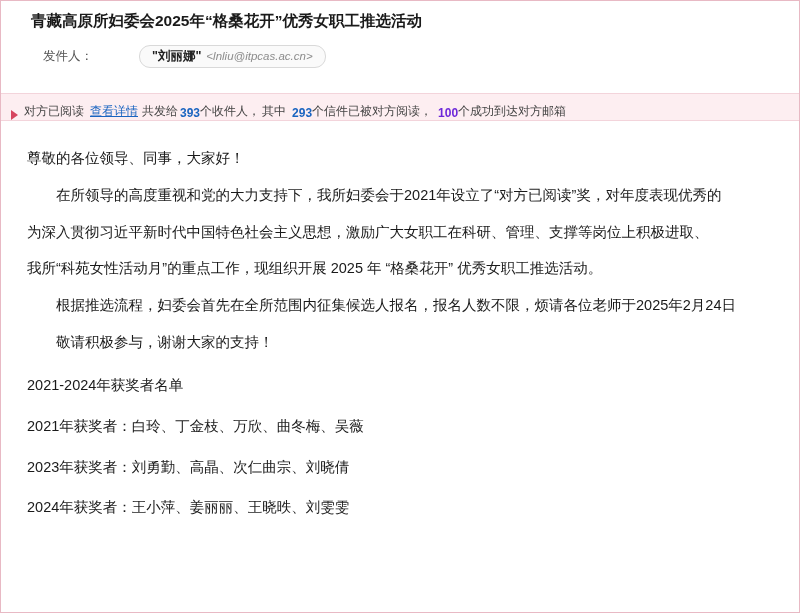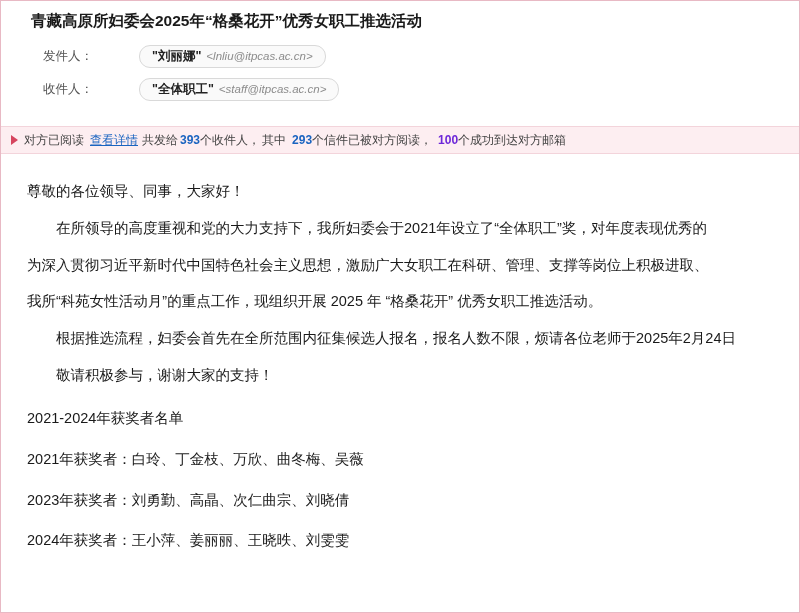--- a/index.html
+++ b/index.html
@@ -73,21 +73,21 @@
   }
   
   .status-bar {
     position: relative;
     margin-top: 14px;
     height: 26px;
     background: #fdeef1;
     border-top: 1px solid #f3d4db;
     border-bottom: 1px solid #f3d4db;
     display: flex;
-    align-items: center;
+    align-items: flex-end;
     padding-left: 10px;
     font-size: 12px;
     color: #444444;
   }
   .tri-icon {
     width: 0;
     height: 0;
     border-top: 5px solid transparent;
     border-bottom: 5px solid transparent;
     border-left: 7px solid #d6455f;
@@ -137,47 +137,40 @@
     <div class="subject-line">青藏高原所妇委会2025年“格桑花开”优秀女职工推选活动</div>
 
     <div class="addr-row">
       <div class="addr-label">发件人：</div>
       <div class="addr-chip">
         <span class="chip-name">"刘丽娜"</span>
         <span class="chip-mail">&lt;lnliu@itpcas.ac.cn&gt;</span>
       </div>
     </div>
 
-    <div class="addr-row">
-      <div class="addr-label">收件人：</div>
-      <div class="addr-chip">
-        <span class="chip-name">"全体职工"</span>
-        <span class="chip-mail">&lt;staff@itpcas.ac.cn&gt;</span>
-      </div>
-    </div>
 
   </div>
 
   <div class="status-bar">
     <span class="tri-icon"></span>
     <span class="seg">对方已阅读</span>
     <span class="status-link">查看详情</span>
     <span class="seg">共发给</span>
     <span class="num">393</span>
     <span class="seg">个收件人，</span>
     <span class="seg">其中</span>
     <span class="num" style="margin-left:4px">293</span>
     <span class="seg">个信件已被对方阅读，</span>
     <span class="num-pink" style="margin-left:4px">100</span>
     <span class="seg">个成功到达对方邮箱</span>
   </div>
 
   <div class="mail-body">
     <div class="p">尊敬的各位领导、同事，大家好！</div>
-    <div class="p p-indent">在所领导的高度重视和党的大力支持下，我所妇委会于2021年设立了“全体职工”奖，对年度表现优秀的</div>
+    <div class="p p-indent">在所领导的高度重视和党的大力支持下，我所妇委会于2021年设立了“对方已阅读”奖，对年度表现优秀的</div>
     <div class="p">为深入贯彻习近平新时代中国特色社会主义思想，激励广大女职工在科研、管理、支撑等岗位上积极进取、</div>
     <div class="p">我所“科苑女性活动月”的重点工作，现组织开展 2025 年 “格桑花开” 优秀女职工推选活动。</div>
     <div class="p p-indent">根据推选流程，妇委会首先在全所范围内征集候选人报名，报名人数不限，烦请各位老师于2025年2月24日</div>
     <div class="p p-indent" style="margin-bottom:16px">敬请积极参与，谢谢大家的支持！</div>
 
     <div class="p p-list">2021-2024年获奖者名单</div>
     <div class="p p-list">2021年获奖者：白玲、丁金枝、万欣、曲冬梅、吴薇</div>
     <div class="p p-list">2023年获奖者：刘勇勤、高晶、次仁曲宗、刘晓倩</div>
     <div class="p p-list">2024年获奖者：王小萍、姜丽丽、王晓昳、刘雯雯</div>
 

